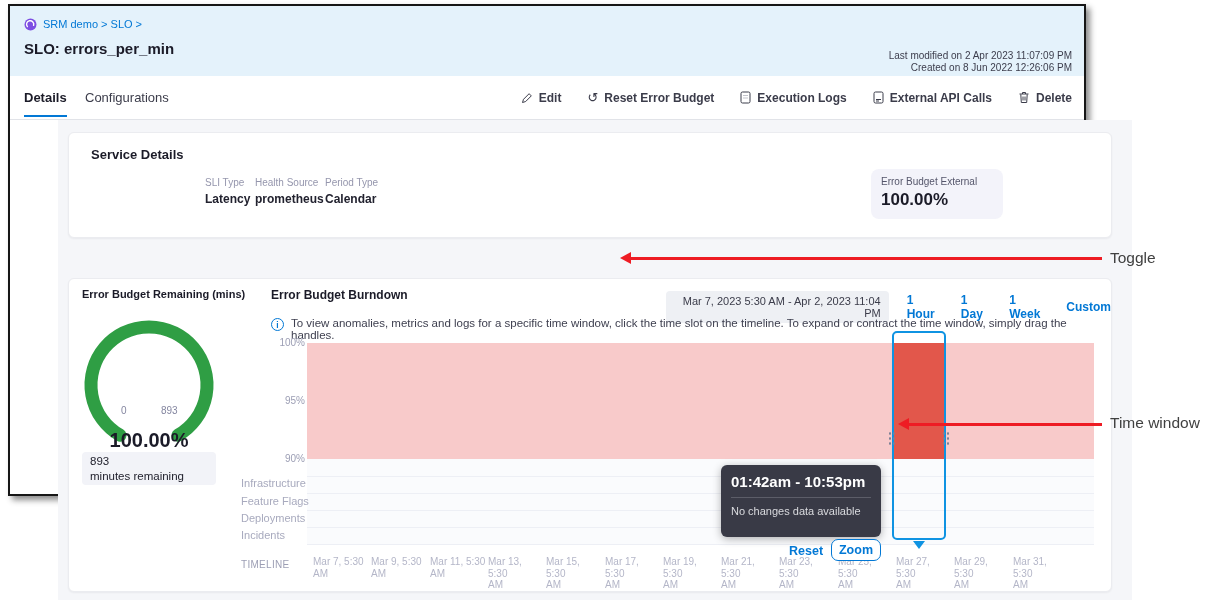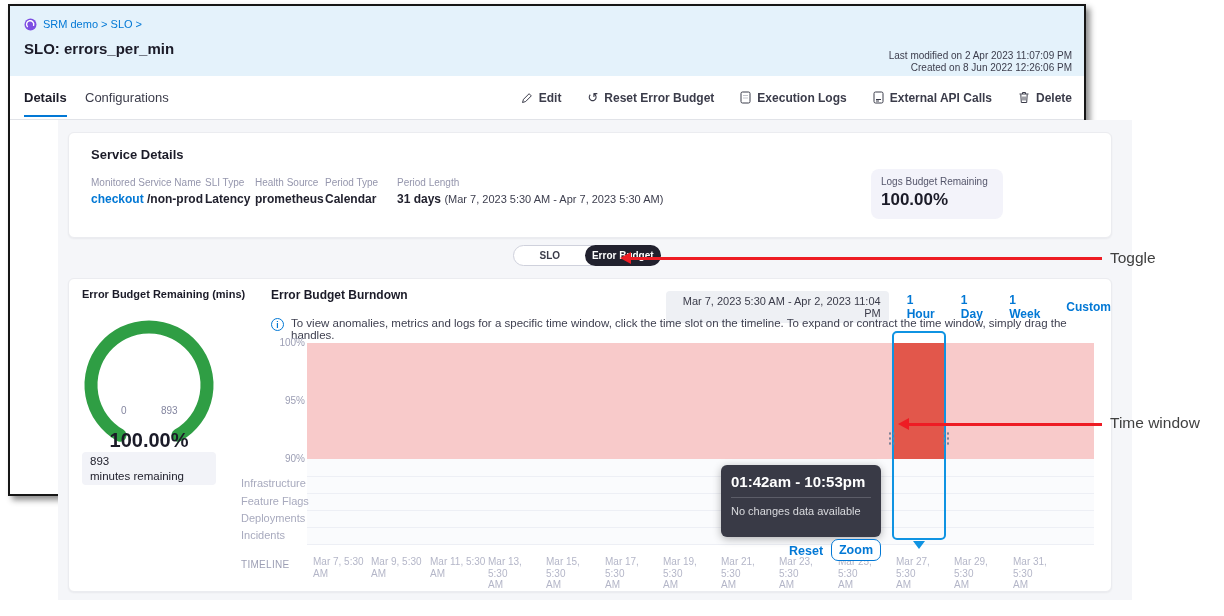--- a/index.html
+++ b/index.html
@@ -150,50 +150,38 @@
           </svg>
         <span>Delete</span>
       </div>
     </div>
   </div>
 
   <div id="content" class="abs">
 
     <div id="sdcard" class="card">
       <div id="sdtitle" class="abs">Service Details</div>
-      <div class="fld" style="left:22px;">
-        <div class="lab">Monitored Service Name</div>
-        <div class="val"><span class="link">checkout</span> <span>/non-prod</span></div>
-      </div>
       <div class="fld" style="left:136px;">
         <div class="lab">SLI Type</div>
         <div class="val">Latency</div>
       </div>
       <div class="fld" style="left:186px;">
         <div class="lab">Health Source</div>
         <div class="val">prometheus</div>
       </div>
       <div class="fld" style="left:256px;">
         <div class="lab">Period Type</div>
         <div class="val">Calendar</div>
       </div>
-      <div class="fld" style="left:328px;">
-        <div class="lab">Period Length</div>
-        <div class="val"><span>31 days</span> <span class="rng">(Mar 7, 2023 5:30 AM - Apr 7, 2023 5:30 AM)</span></div>
-      </div>
       <div class="statbox" style="left:802px; width:132px;">
-        <div class="lab">Logs Budget Remaining</div>
+        <div class="lab">Error Budget External</div>
         <div class="val">100.00%</div>
       </div>
     </div>
 
-    <div id="toggle" class="abs">
-      <div class="opt">SLO</div>
-      <div class="opt dark">Error Budget</div>
-    </div>
 
     <div id="bcard" class="card">
 
       <div id="gtitle" class="abs">Error Budget Remaining (mins)</div>
       <svg id="gauge-svg" class="abs" width="140" height="140" viewBox="0 0 140 140">
         <path d="M 41 120.2 A 58 58 0 1 1 99 120.2" fill="none" stroke="#2f9e44" stroke-width="13" stroke-linecap="round"></path>
       </svg>
       <div class="gnum" style="left:52px; top:126px;">0</div>
       <div class="gnum" style="left:92px; top:126px;">893</div>
       <div id="gpct" class="abs">100.00%</div>

